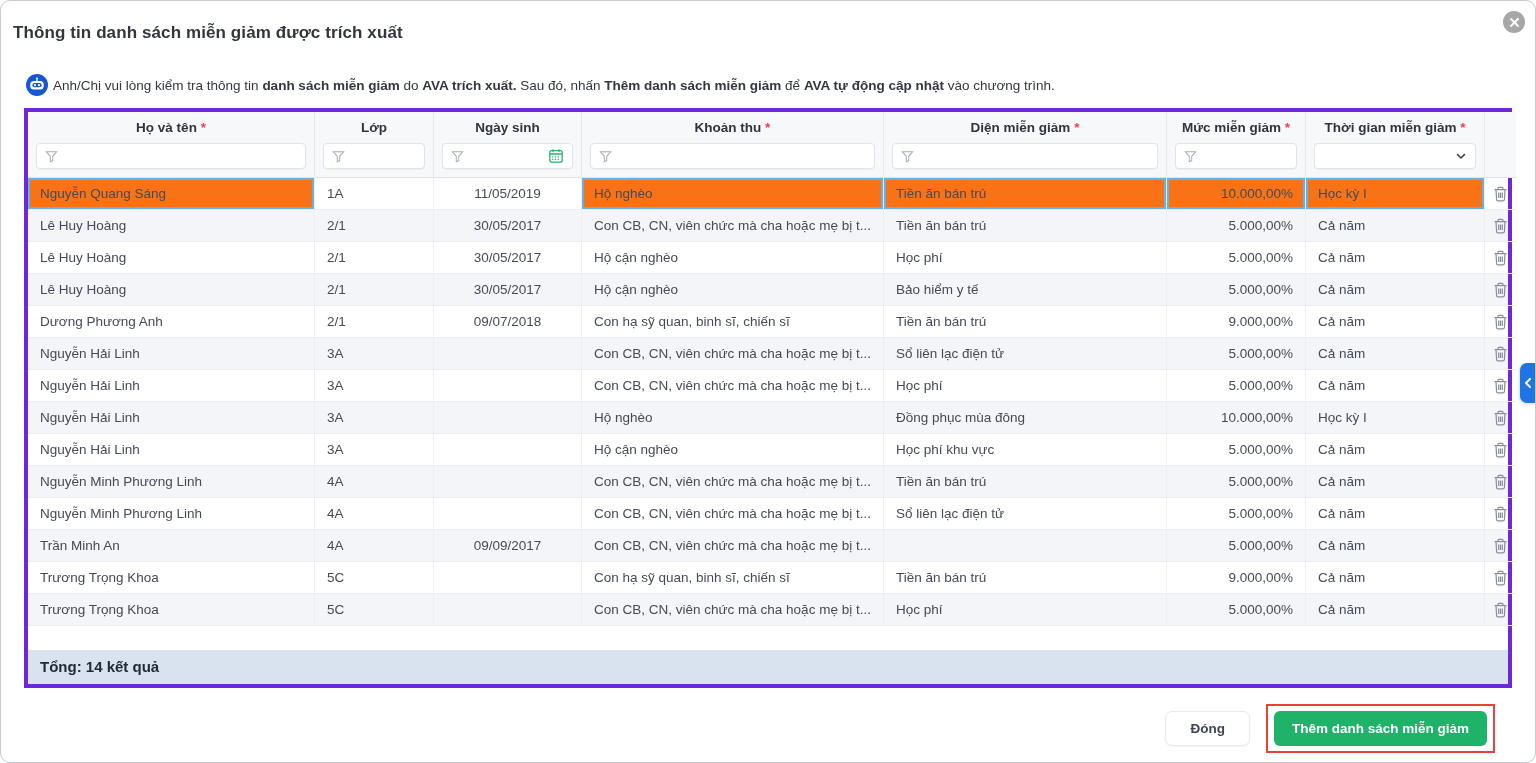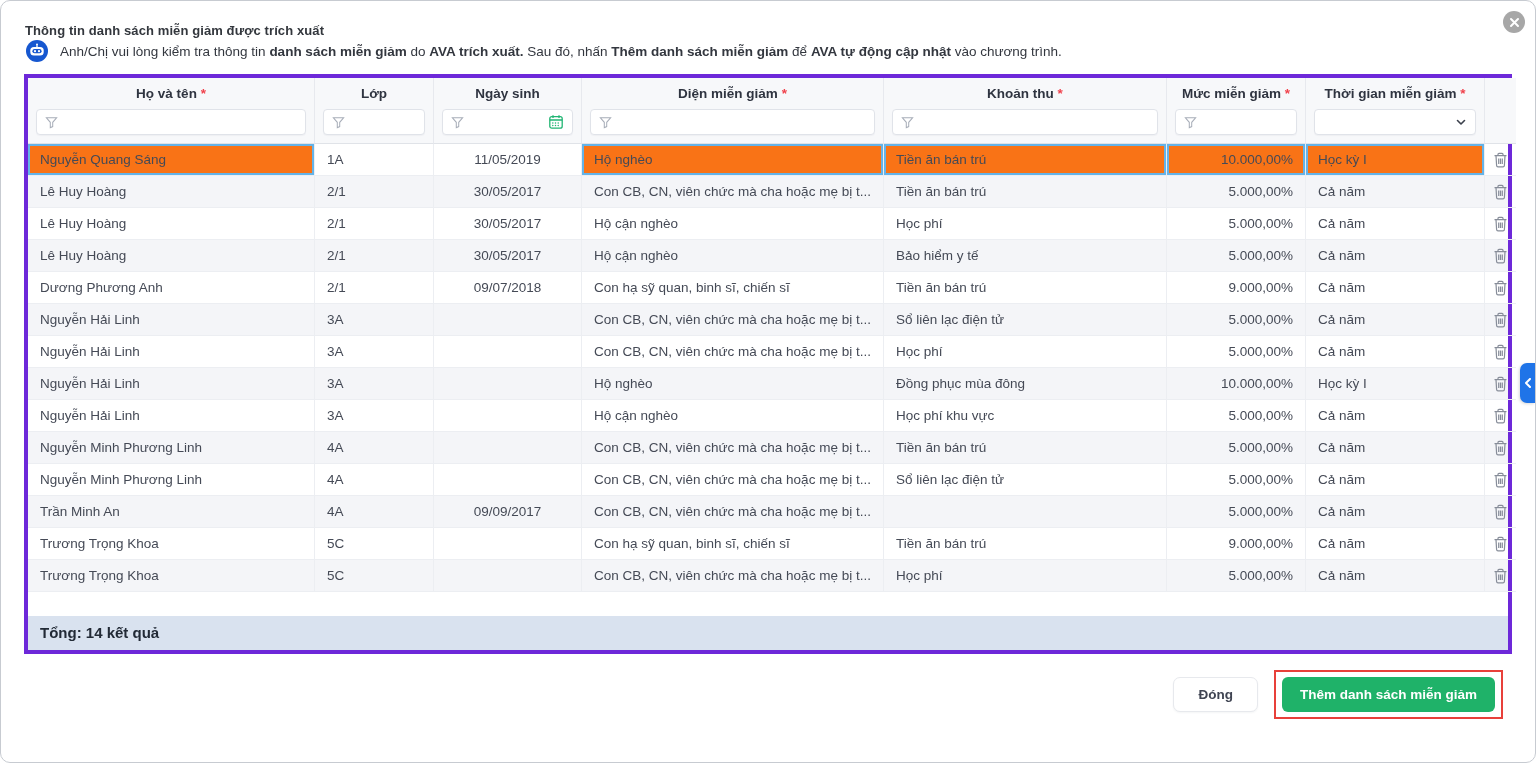--- a/index.html
+++ b/index.html
@@ -1,23 +1,23 @@
 <!DOCTYPE html>
 <html style="--accent_green: #1fb269; --highlight_red: #e8403a; --selection_blue: #64b3e8; --footer_bar: #d9e2ef; --tab_blue: #1f74e8; --calendar_green: #21b573; --bot_blue: #1657d0; --header_bg: #f7f8fa; --row_alt: #f4f5f8;"><head>
 <meta charset="utf-8">
 <style>
   * { box-sizing: border-box; margin: 0; padding: 0; }
   html,body { width:1536px; height:763px; background:#fff; font-family:"Liberation Sans", sans-serif; }
   .modal { position:absolute; inset:0; background:#fff; border:1px solid #c7cbd1; border-radius:10px; overflow:hidden; }
 
-  .title { padding:22px 24px 0 24px; font-size:13px; font-weight:bold; color:#33373d; letter-spacing:.1px; }
+  .title { padding:22px 24px 0 12px; font-size:17px; font-weight:bold; color:#33373d; letter-spacing:.1px; }
   .close-x { position:absolute; top:10px; right:10px; width:22px; height:22px; border-radius:50%;
              background:#a7a7a7; display:flex; align-items:center; justify-content:center; cursor:pointer; }
 
-  .notice { display:flex; align-items:center; gap:11px; margin:1px 24px 11px 24px; font-size:13.5px; color:#33373f; }
+  .notice { display:flex; align-items:center; gap:4px; margin:30px 24px 11px 24px; font-size:13.5px; color:#33373f; }
   .notice .b { font-weight:bold; }
   .notice span { white-space:pre; }
 
   .tablewrap { margin:0 23px; border:4px solid #6d28d9; }
   .trow { display:grid; grid-template-columns:287px 119px 148px 302px 283px 139px 179px 31px; }
 
   .th { background:#f7f8fa; font-size:13.5px; font-weight:bold; color:#2f3440; text-align:center;
         padding:8px 6px 6px 6px; border-right:1px solid #e7e9ee; white-space:nowrap; overflow:hidden; }
   .th:last-child { border-right:none; }
   .req { color:#f0414b; }
@@ -33,21 +33,21 @@
         border-bottom:1px solid #eceef2; white-space:nowrap; overflow:hidden; }
   .td.c { text-align:center; }
   .td.r { text-align:right; }
   .td.trash { display:flex; align-items:center; justify-content:center; padding:0; cursor:pointer; border-right:none; }
   .sel { box-shadow: inset 0 0 0 2px var(--selection_blue,#64b3e8); background:#f97316; }
 
   .spacer { height:24px; background:#fff; }
   .tfooter { background:var(--footer_bar,#d9e2ef); padding:8px 9px 9px 12px; font-size:15px;
              font-weight:bold; color:#222a36; }
 
-  .actions { display:flex; justify-content:flex-end; align-items:center; margin:16px 32px 0 0; }
+  .actions { display:flex; justify-content:flex-end; align-items:center; margin:16px 40px 0 0; }
   .btn-close { background:#fff; border:1px solid #e7e9ed; border-radius:7px; padding:9px 24px; font-size:13.5px;
                font-weight:bold; color:#3f4452; cursor:pointer; box-shadow:0 1px 2px rgba(40,50,70,.05);
                font-family:"Liberation Sans", sans-serif; }
   .red-wrap { border:2px solid var(--highlight_red,#e8403a); margin-left:16px; padding:5px 6px; }
   .btn-add { background:var(--accent_green,#1fb269); color:#fff; border:none; border-radius:6px; padding:10px 18px;
              font-size:13.5px; font-weight:bold; cursor:pointer; font-family:"Liberation Sans", sans-serif; }
 
   .side-tab { position:absolute; right:0; top:362px; width:15px; height:40px; background:var(--tab_blue,#1f74e8);
               border-radius:7px 0 0 7px; display:flex; align-items:center; justify-content:center;
               color:#fff; cursor:pointer; box-shadow:-1px 1px 3px rgba(0,0,0,.15); }
@@ -78,22 +78,22 @@
       </svg>
     </span>
     <span><span>Anh/Chị vui lòng kiểm tra thông tin </span><span class="b">danh sách miễn giảm</span><span> do </span><span class="b">AVA trích xuất.</span><span> Sau đó, nhấn </span><span class="b">Thêm danh sách miễn giảm</span><span> để </span><span class="b">AVA tự động cập nhật</span><span> vào chương trình.</span></span>
   </div>
 
   <div class="tablewrap">
     <div class="trow">
         <div class="th"><span>Họ và tên</span><span class="req"> *</span></div>
         <div class="th"><span>Lớp</span></div>
         <div class="th"><span>Ngày sinh</span></div>
+        <div class="th"><span>Khoản thu</span><span class="req"> *</span></div>
         <div class="th"><span>Diện miễn giảm</span><span class="req"> *</span></div>
-        <div class="th"><span>Khoản thu</span><span class="req"> *</span></div>
         <div class="th"><span>Mức miễn giảm</span><span class="req"> *</span></div>
         <div class="th"><span>Thời gian miễn giảm</span><span class="req"> *</span></div>
         <div class="th"></div>
       </div>
 
     <div class="trow">
       <div class="tf">
         <div class="fbox">
           <svg width="13" height="13" viewBox="0 0 14 14" fill="none" stroke="#a7adb8" stroke-width="1.1">
               <path d="M1.5 2h11L8.3 6.8v4.6l-2.6 1.2V6.8z"></path>

